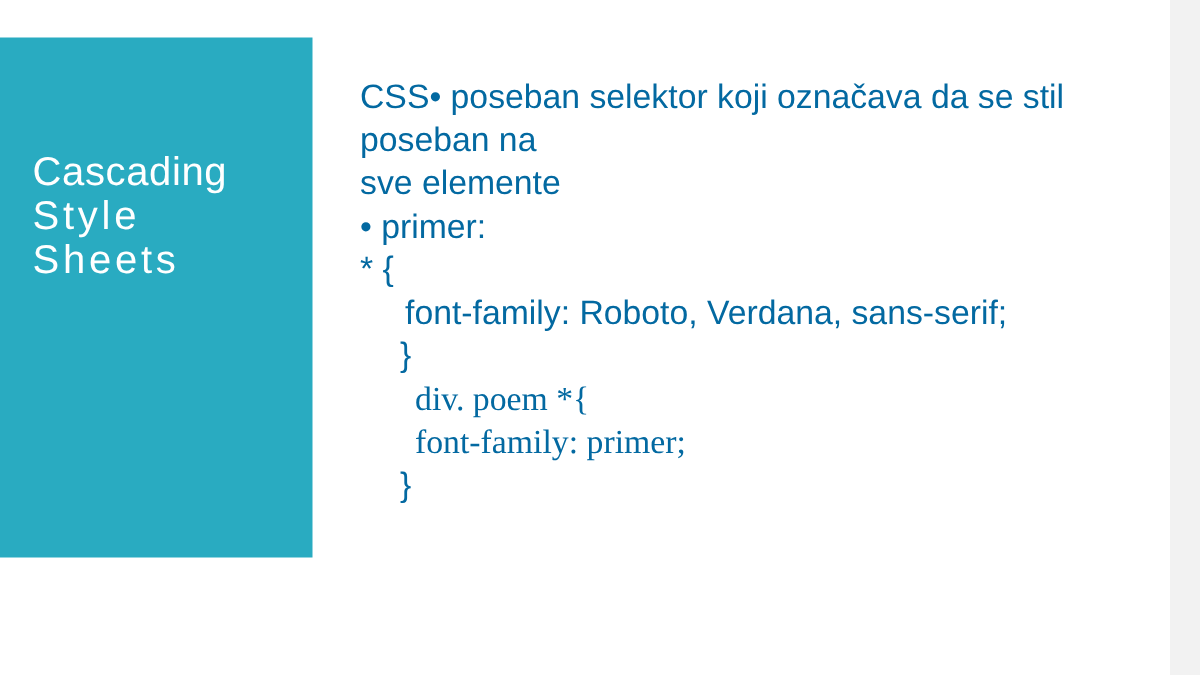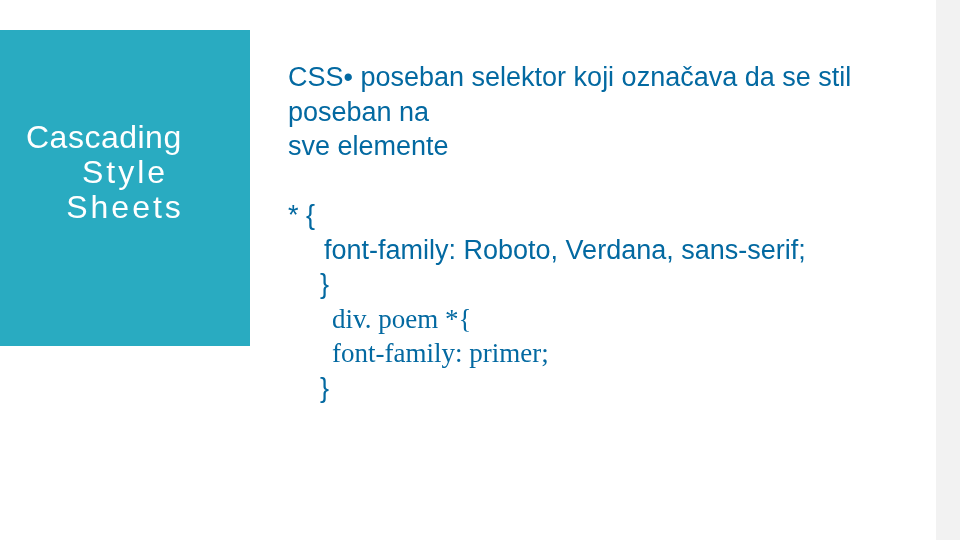--- a/index.html
+++ b/index.html
@@ -22,40 +22,39 @@
     right: 0;
     width: 24px;
     height: 100%;
     background: #f2f2f2;
   }
   .left-panel {
     position: absolute;
     top: 30px;
     left: 0;
     width: 250px;
-    height: 316px;
+    height: 416px;
     background: #29abc1;
     color: #ffffff;
     box-sizing: border-box;
     padding: 90px 26px 0 26px;
   }
   .left-title {
     font-size: 32px;
     line-height: 1.1;
     font-weight: 300;
     letter-spacing: 0.5px;
     margin-bottom: 34px;
   }
   .left-title .line1 {
     display: block;
   }
   .left-title .line2 {
     display: block;
     letter-spacing: 3px;
-    text-align: center;
   }
   .left-sub {
     font-size: 26px;
     line-height: 1.15;
     font-weight: 300;
     letter-spacing: 0.5px;
   }
   .content {
     position: absolute;
     top: 60px;
@@ -91,21 +90,21 @@
     <div class="left-title">
       <span class="line1">Cascading</span>
       <span class="line2">Style Sheets</span>
     </div>
   </div>
 
   <div class="content">
     <span>CSS• poseban selektor koji označava da se stil</span><br>
     <span>poseban na</span><br>
     <span>sve elemente</span><br>
-    <br>
+    <span>• primer:</span><br>
     <span>* {</span><br>
     <span class="indent1">font-family: Roboto, Verdana, sans-serif;</span>
     <span class="indent1b">}</span>
     <span class="indent2">div. poem *{</span>
     <span class="indent2">font-family: primer;</span>
     <span class="indent1b">}</span>
   </div>
 
 </div>
 

